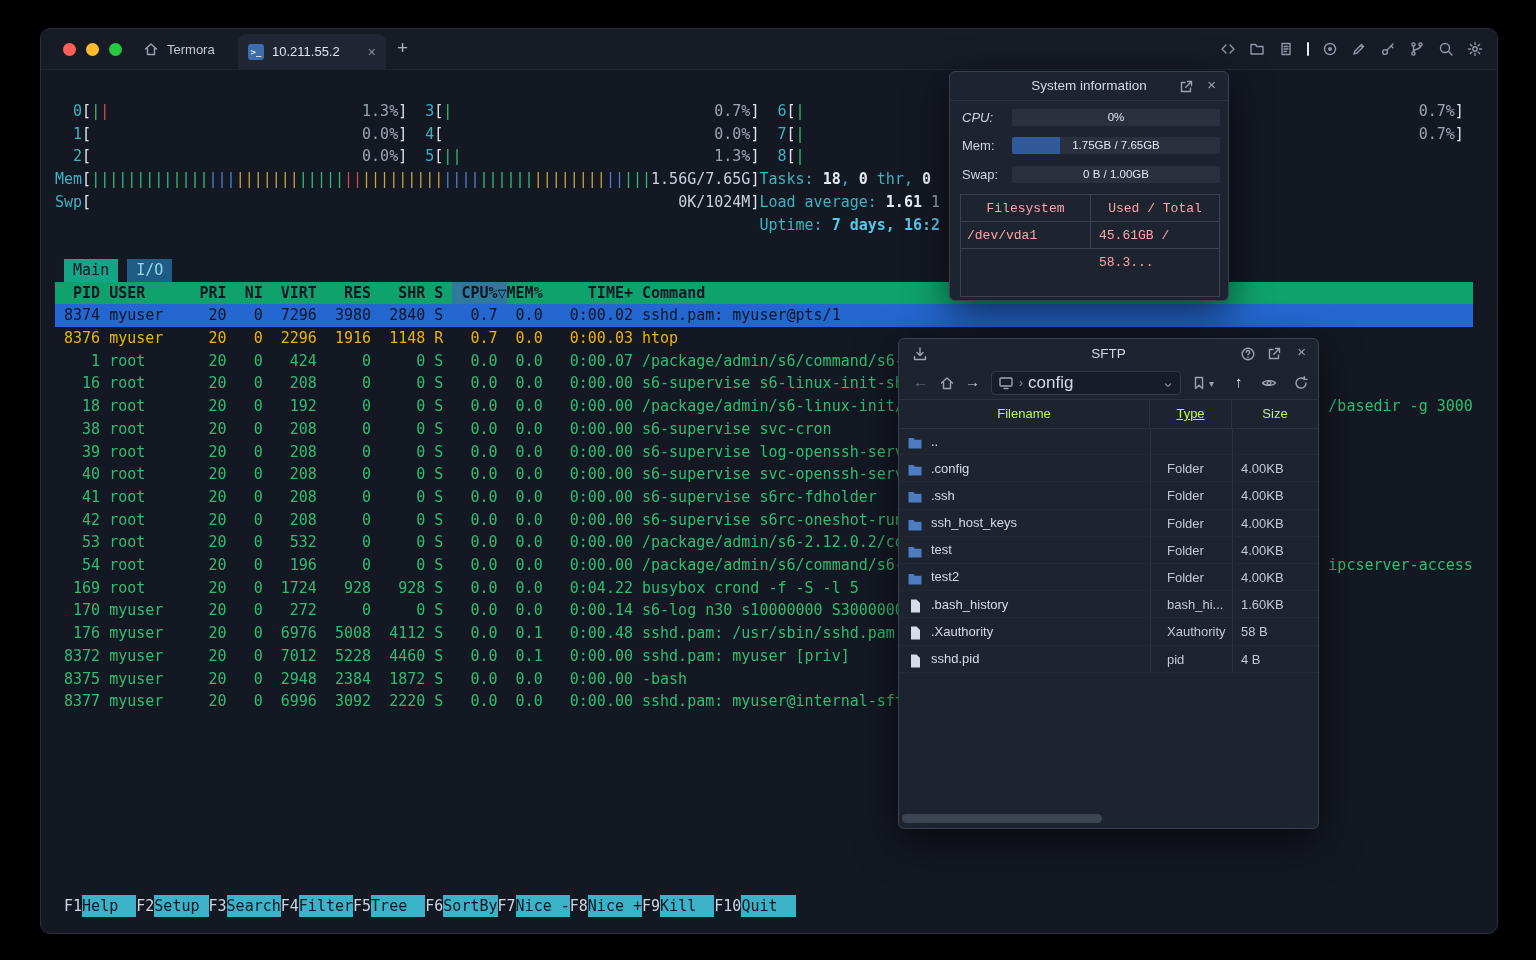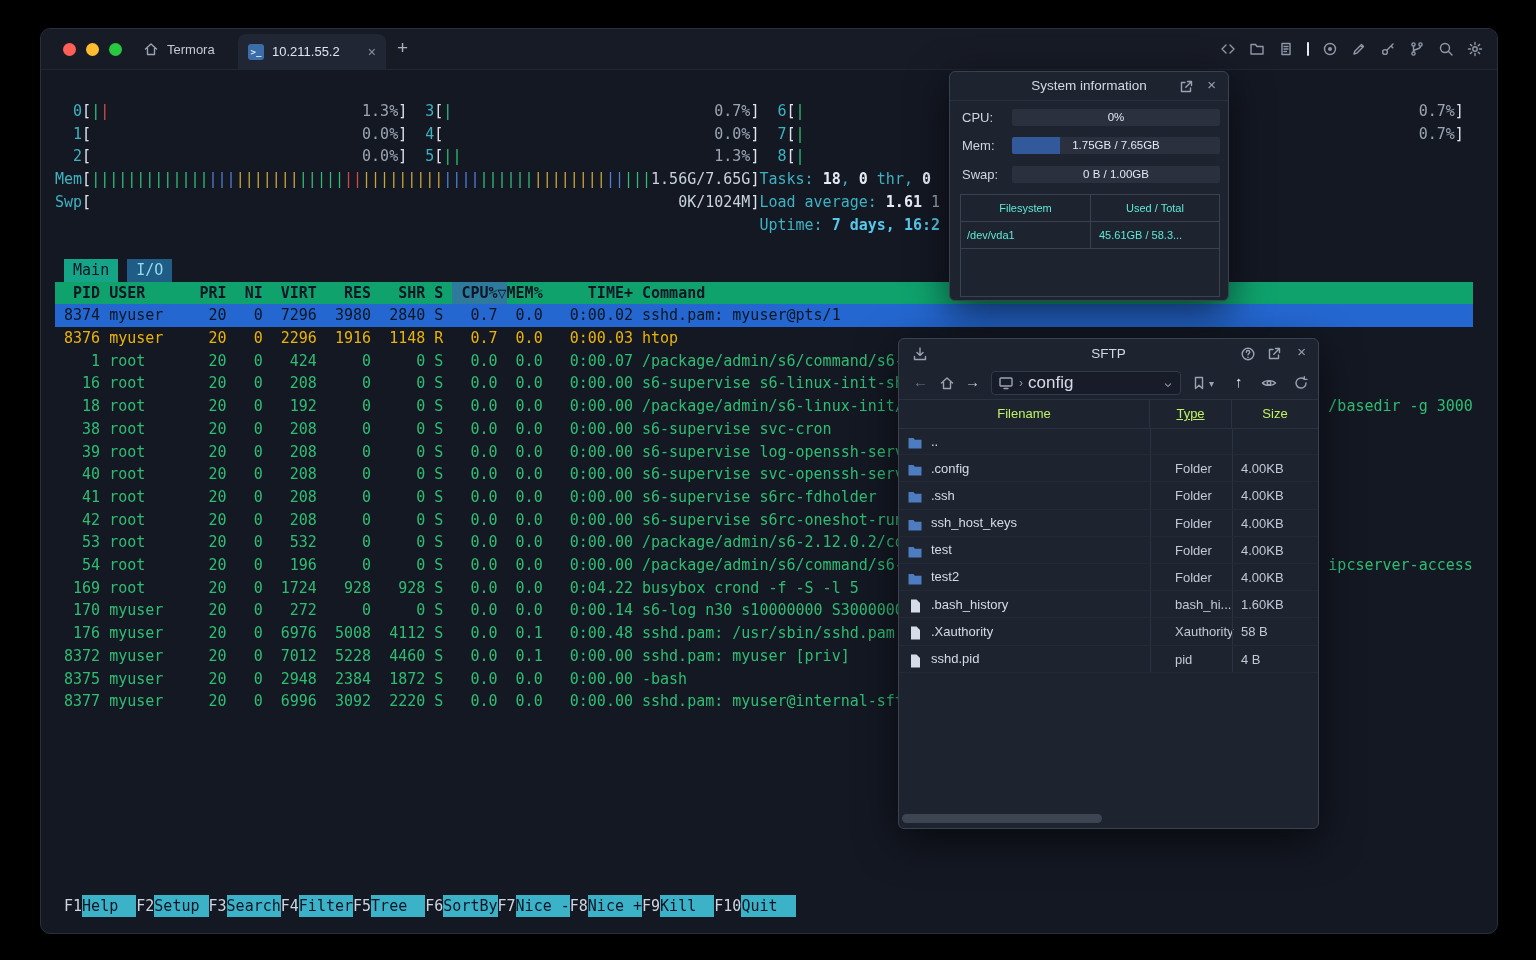--- a/index.html
+++ b/index.html
@@ -36,21 +36,21 @@
   .p-x{position:absolute;color:#9aa3b2;font-size:15px;line-height:16px;}
   .picon{width:16px;height:16px;color:#9aa3b2;display:block;position:absolute;}
   
   .sysinfo{left:908px;top:42px;width:280px;height:230px;}
   .si-head{position:absolute;top:0;left:0;right:0;height:28px;border-bottom:1px solid #2a3040;}
   .si-label{position:absolute;left:12px;color:#cfd6e0;font-size:13px;line-height:17px;}
   .si-bar{position:absolute;left:62px;width:208px;height:17px;background:#2a303e;border-radius:2px;overflow:hidden;}
   .si-fill{position:absolute;left:0;top:0;bottom:0;background:#31599c;}
   .si-bar span{position:absolute;inset:0;text-align:center;color:#e3e8f0;font-size:11.5px;line-height:17px;}
   .fs-box{position:absolute;left:10px;top:122px;width:260px;height:103px;border:1px solid #3a4150;box-sizing:border-box;}
-  .fs-row{display:flex;height:27px;border-bottom:1px solid #3a4150;color:#5eead4;font-size:11px;line-height:27px;box-sizing:border-box;}
+  .fs-row{display:flex;height:27px;border-bottom:1px solid #3a4150;color:#fca5a5;font-size:13px;line-height:27px;box-sizing:border-box;font-family:Liberation Mono, monospace;}
   .fs-row div:first-child{width:130px;border-right:1px solid #3a4150;box-sizing:border-box;}
   .fs-row div:last-child{flex:1;}
   .fs-head div{text-align:center;}
   .fs-data div:first-child{padding-left:6px;}
   .fs-data div:last-child{padding-left:8px;}
   
   .sftp{left:857px;top:309px;width:421px;height:491px;}
   .sf-head{position:absolute;top:0;left:0;right:0;height:28px;}
   .sf-nav{position:absolute;top:30px;left:0;right:0;height:28px;}
   .nav-glyph{position:absolute;font-size:15px;line-height:20px;}
@@ -58,21 +58,21 @@
            background:#181c28;border-radius:4px;display:flex;align-items:center;gap:5px;padding:0 6px;box-sizing:border-box;}
   .pathbox .sep{color:#8a93a5;font-size:12px;}
   .pathbox .pth{color:#d6dce6;font-size:17px;}
   .pathbox .sp{flex:1;}
   .sf-thead{position:absolute;top:60px;left:0;right:0;height:28px;display:flex;
             border-top:1px solid #2a3140;border-bottom:1px solid #2a3140;color:#bef264;font-size:13px;line-height:28px;}
   .sf-thead div{text-align:center;box-sizing:border-box;}
   .sf-rows{position:absolute;top:89px;left:0;right:0;}
   .sf-row{display:flex;height:27.2px;border-bottom:1px solid #232a36;font-size:13px;line-height:27.2px;box-sizing:border-box;}
   .c-name{width:251px;display:flex;align-items:center;gap:8px;padding-left:8px;color:#d6dce6;box-sizing:border-box;}
-  .c-type{width:82px;border-left:1px solid #2a3140;padding-left:24px;color:#c2cad6;box-sizing:border-box;}
+  .c-type{width:82px;border-left:1px solid #2a3140;padding-left:16px;color:#c2cad6;box-sizing:border-box;}
   .c-size{flex:1;border-left:1px solid #2a3140;padding-left:8px;color:#c2cad6;box-sizing:border-box;}
   .sf-scroll{position:absolute;left:3px;right:3px;bottom:5px;height:9px;border-radius:5px;}
   .sf-thumb{width:200px;height:9px;background:#3d4452;border-radius:5px;}
   svg.s{stroke:currentColor;fill:none;stroke-width:1.4;stroke-linecap:round;stroke-linejoin:round;}
 </style>
 </head>
 <body>
 
 <div class="window">
 
@@ -165,21 +165,21 @@
 
   <div class="panel sysinfo">
     <div class="si-head">
       <div class="p-title" style="top:6px">System information</div>
       <span class="picon" style="right:34px;top:7px" id="siExt"><svg class="s" viewBox="0 0 16 16" width="100%" height="100%">
             <path d="M7 3.5 H3.5 v9 h9 V9 M9.5 2.5 H13.5 V6.5 M13 3 L7.8 8.2"></path>
           </svg></span>
       <span class="p-x" style="right:12px;top:5px">×</span>
     </div>
     <div id="siRows">
-        <div class="si-label" style="top: 37px;">CPU:</div>
+        <div class="si-label" style="top: 37px; font-style: italic;">CPU:</div>
         <div class="si-bar" style="top: 37px;">
           <div class="si-fill" style="width: 0%;"></div>
           <span>0%</span>
         </div>
         <div class="si-label" style="top: 65px;">Mem:</div>
         <div class="si-bar" style="top: 65px;">
           <div class="si-fill" style="width: 23%;"></div>
           <span>1.75GB / 7.65GB</span>
         </div>
         <div class="si-label" style="top: 94px;">Swap:</div>

